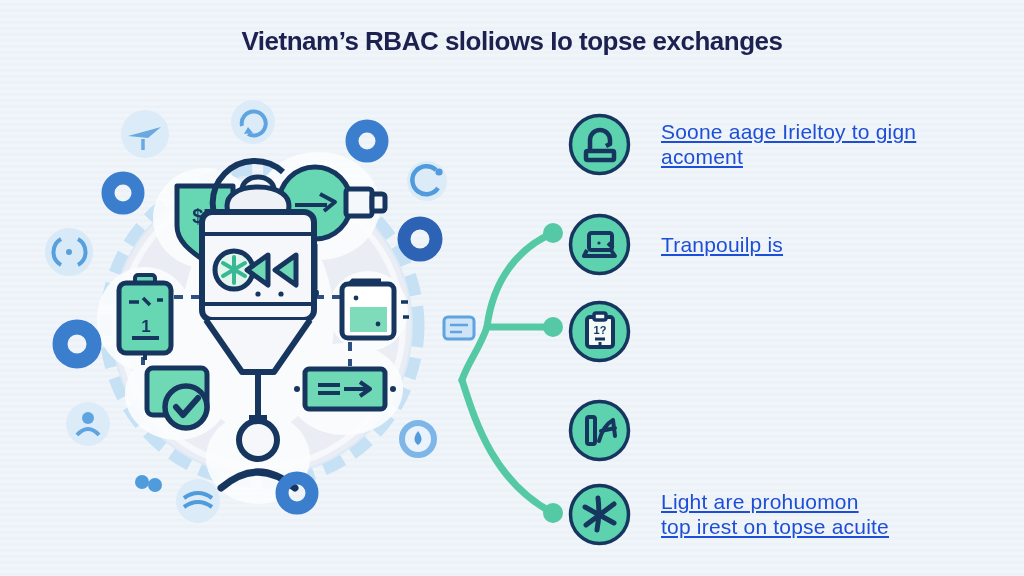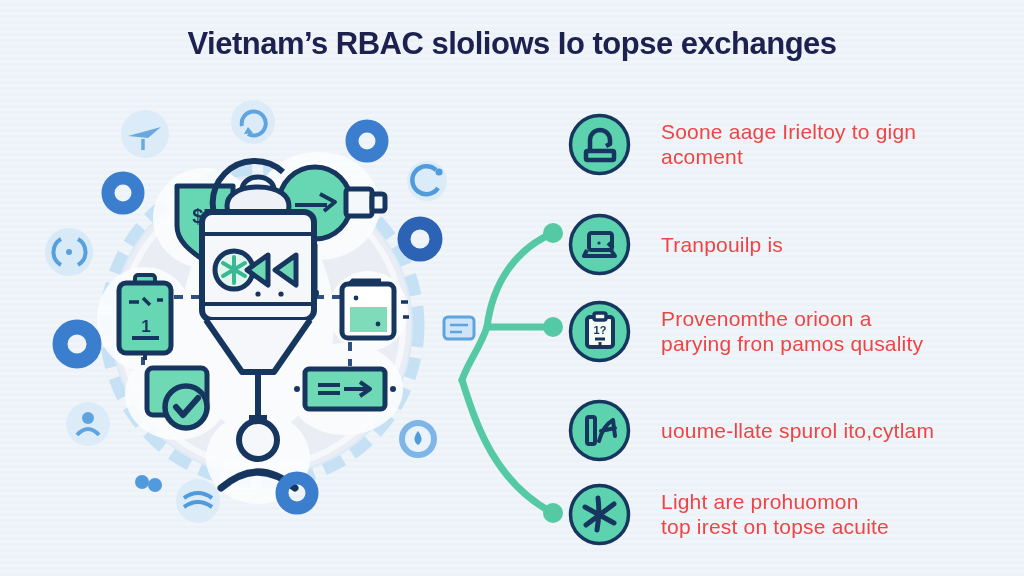--- a/index.html
+++ b/index.html
@@ -3,27 +3,27 @@
 <meta charset="utf-8">
 <style>
   html,body{margin:0;padding:0;}
   body{
     width:1024px;height:576px;overflow:hidden;position:relative;
     font-family:"Liberation Sans", sans-serif;
     background:repeating-linear-gradient(0deg,#edf2f8 0px,#edf2f8 3px,#f0f5fa 3px,#f0f5fa 6px);
   }
   .title{
     position:absolute;left:0;top:26px;width:1024px;text-align:center;
-    font-size:31px;font-weight:700;letter-spacing:-0.5px;color:#1d2150;
+    font-size:26px;font-weight:700;letter-spacing:-0.5px;color:#1d2150;
   }
   .diagram-svg{position:absolute;left:0;top:86px;}
   .brace-svg{position:absolute;left:430px;top:180px;}
   .row{position:absolute;left:568px;display:flex;align-items:center;gap:30px;height:64px;}
   .badge{width:63px;height:63px;flex:0 0 63px;}
-  .txt{color:#ef4444;font-size:21px;line-height:25px;font-weight:500;letter-spacing:0.2px;white-space:nowrap;}
+  .txt{color:#1d4ed8;font-size:21px;line-height:25px;font-weight:500;letter-spacing:0.2px;white-space:nowrap;text-decoration:underline;}
 </style>
 </head>
 <body>
 
 <div class="title">Vietnam’s RBAC sloliows Io topse exchanges</div>
 
 <svg class="diagram-svg" width="512" height="490" viewBox="0 0 512 490">
 
   <g>
     <circle cx="262" cy="240" r="156" fill="none" stroke="#c6e0f4" stroke-width="13" stroke-dasharray="21 11"></circle>
@@ -213,36 +213,31 @@
 <div class="row" style="top:299px">
   <div class="badge">
     <svg width="63" height="63" viewBox="0 0 63 63">
       <circle cx="31.5" cy="31.5" r="29" fill="#5dd2ae" stroke="#17365f" stroke-width="3.5"></circle>
       <rect x="19" y="17" width="26" height="30" rx="3" fill="#f4fbf8" stroke="#17365f" stroke-width="4"></rect>
       <rect x="26" y="13" width="12" height="7" rx="2" fill="#f4fbf8" stroke="#17365f" stroke-width="3.5"></rect>
       <text x="32" y="34" font-size="11" font-weight="bold" fill="#17365f" text-anchor="middle" font-family="Liberation Sans, sans-serif">1?</text>
       <path d="M27,39 h10 M32,42 v3" stroke="#17365f" stroke-width="3"></path>
     </svg>
   </div>
-  <div class="txt">
-    <div>Provenomthe orioon a</div>
-    <div>parying fron pamos qusality</div>
-  </div>
 </div>
 
 <div class="row" style="top:398px">
   <div class="badge">
     <svg width="63" height="63" viewBox="0 0 63 63">
       <circle cx="31.5" cy="31.5" r="29" fill="#5dd2ae" stroke="#17365f" stroke-width="3.5"></circle>
       <rect x="19" y="18" width="8" height="27" rx="2" fill="none" stroke="#17365f" stroke-width="4"></rect>
       <path d="M31,42 C34,31 38,25 45,21 M45,21 L47,37 M33,32 L47,29" fill="none" stroke="#17365f" stroke-width="4" stroke-linecap="round"></path>
     </svg>
   </div>
   <div class="txt">
-    <div>uoume-llate spurol ito,cytlam</div>
   </div>
 </div>
 
 <div class="row" style="top:482px">
   <div class="badge">
     <svg width="63" height="63" viewBox="0 0 63 63">
       <circle cx="31.5" cy="31.5" r="29" fill="#5dd2ae" stroke="#17365f" stroke-width="3.5"></circle>
       <path d="M30,15 Q32,31 29,47 M17,24 L46,40 M46,21 L18,42" fill="none" stroke="#17365f" stroke-width="5" stroke-linecap="round"></path>
     </svg>
   </div>

